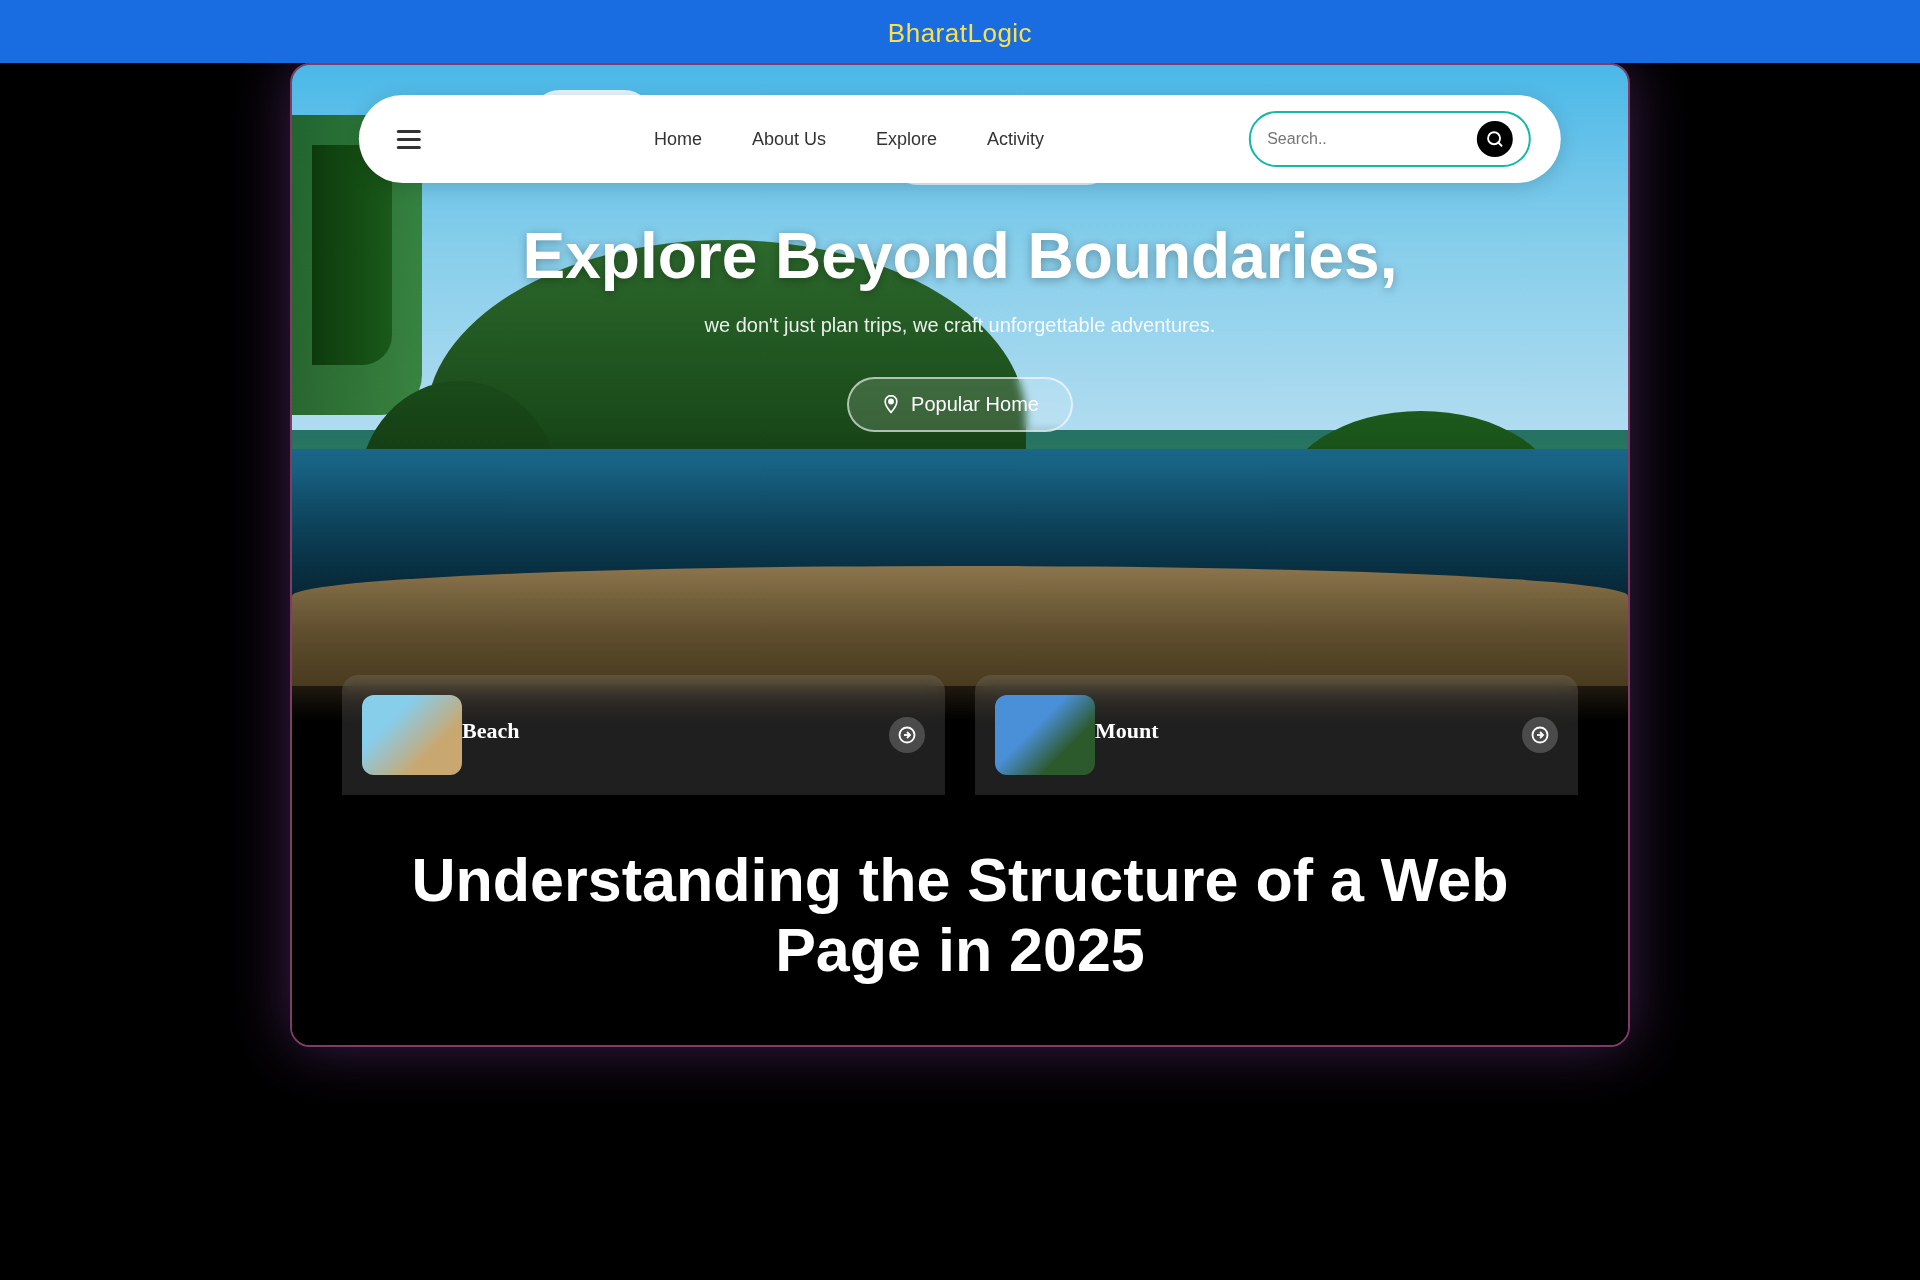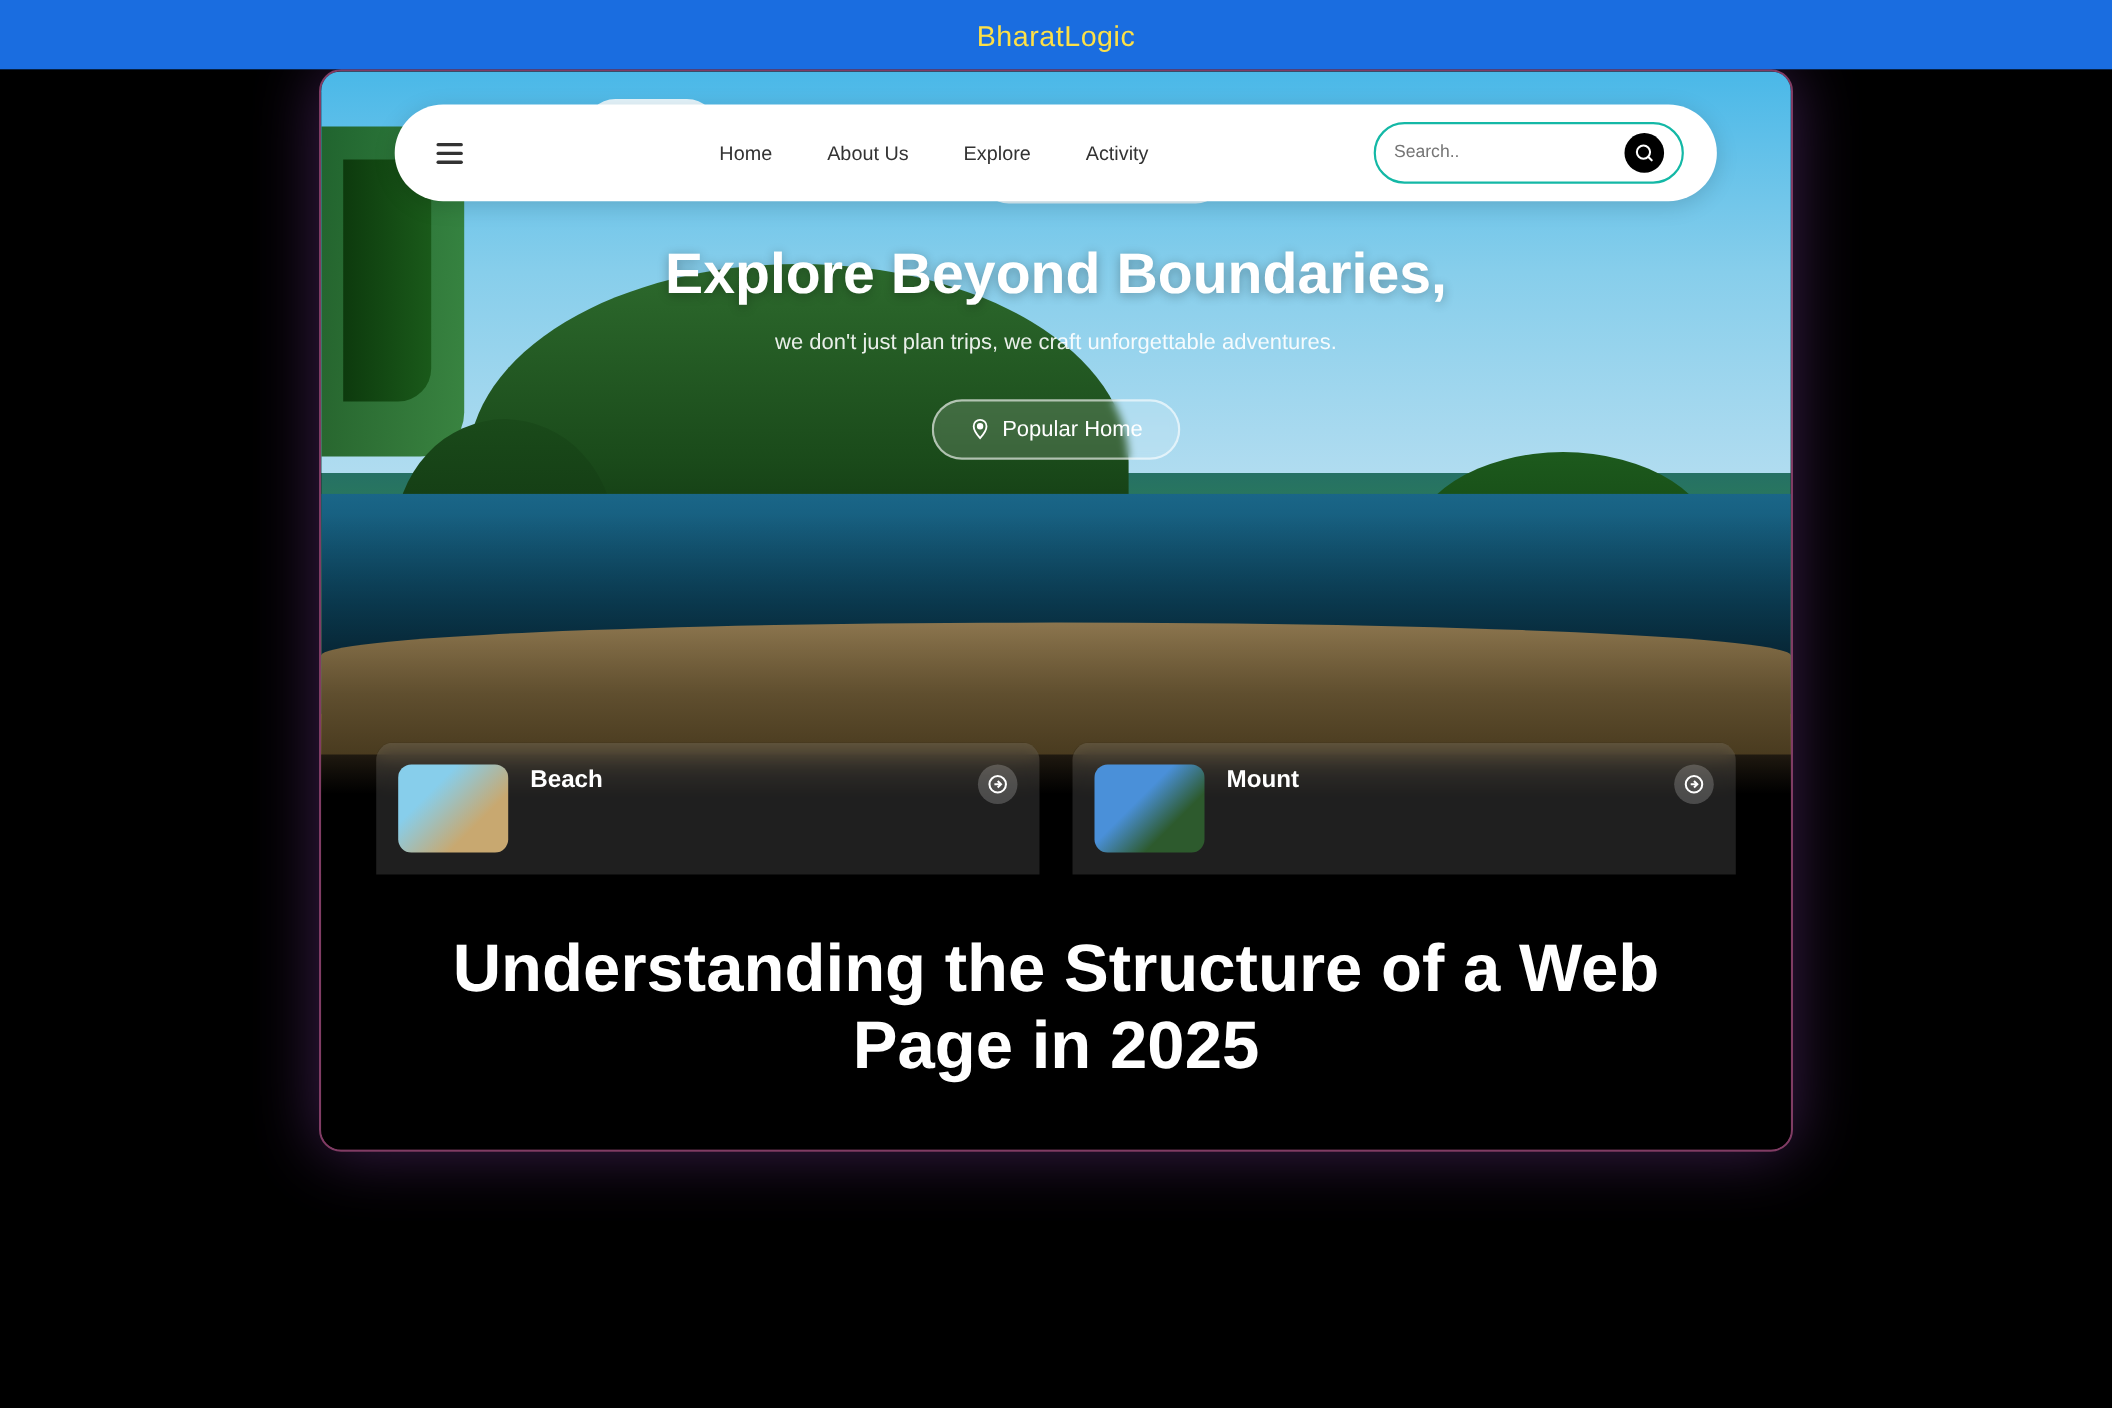--- a/index.html
+++ b/index.html
@@ -211,21 +211,21 @@
     
     .hero-content {
       position: absolute;
       top: 155px;
       left: 0; right: 0;
       text-align: center;
       z-index: 10;
     }
 
     .hero-title {
-      font-size: 52px;
+      font-size: 64px;
       font-weight: 700;
       color: #fff;
       line-height: 1.15;
       text-shadow: 0 2px 10px rgba(0,0,0,0.3);
       max-width: 900px;
       margin: 0 auto 20px;
     }
 
     .hero-subtitle {
       font-size: 20px;
@@ -258,23 +258,23 @@
       z-index: 20;
     }
 
     .place-card {
       flex: 1;
       background: rgba(255,255,255,0.12);
       backdrop-filter: blur(8px);
       border-radius: 16px 16px 0 0;
       padding: 20px;
       display: flex;
-      align-items: flex-start;
-      gap: 20px;
+      align-items: center;
       min-height: 120px;
+      font-family: Liberation Serif, serif;
     }
 
     .card-thumb {
       width: 100px;
       height: 80px;
       border-radius: 12px;
       overflow: hidden;
       flex-shrink: 0;
     }
 

